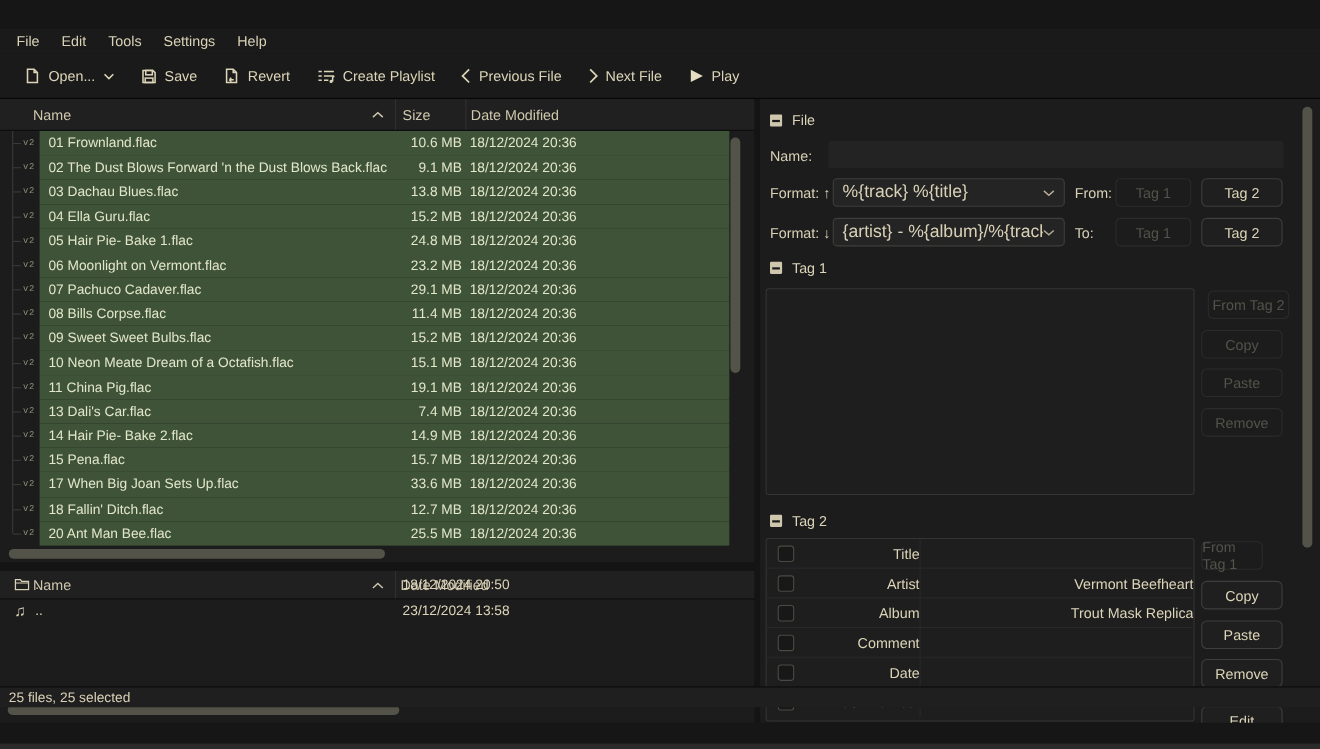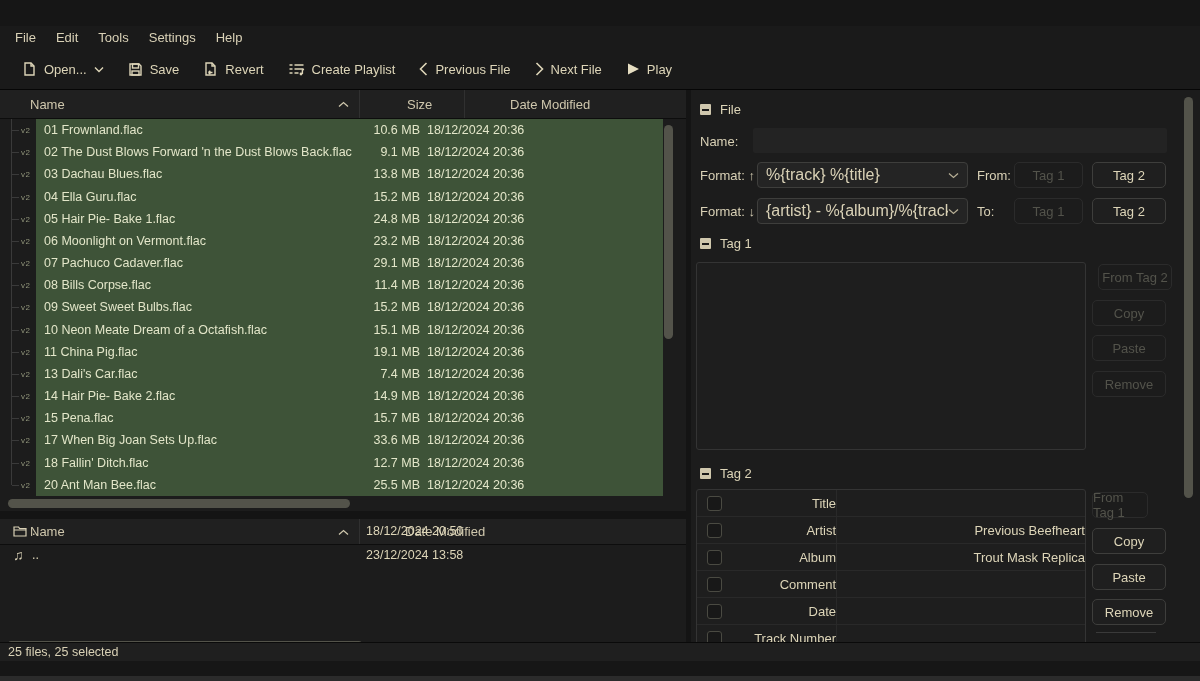--- a/index.html
+++ b/index.html
@@ -26,33 +26,33 @@
   
   .toolbar { position:absolute; left:0; top:49px; width:1200px; height:41px;
     background:#1a1a1a; border-bottom:1px solid #060606; display:flex; align-items:center; padding-left:14px; gap:8px; }
   .tbtn { display:flex; align-items:center; gap:7px; padding:6px 8px; color:#ddd5b8; }
   .tbtn svg { display:block; }
   .tico { stroke:#ddd5b8; fill:none; stroke-width:1.4; }
 
   
   .filepanel { position:absolute; left:0; top:90px; width:686px; height:421px; background:#1c1c1c; }
   .thead { position:absolute; left:0; top:0; width:100%; height:29px; background:#202020;
-    border-bottom:1px solid #0d0d0d; display:flex; align-items:center; color:#cfc7ad;gap:41px; }
+    border-bottom:1px solid #0d0d0d; display:flex; align-items:center; color:#cfc7ad; }
   .th-name { width:360px; padding-left:30px; position:relative; border-right:1px solid #303030; height:100%; display:flex; align-items:center;}
   .caret { position:absolute; right:10px; top:11px; }
   .th-size { width:64px; padding-left:6px; border-right:1px solid #303030; height:100%; display:flex; align-items:center;}
   .th-date { flex:1; padding-left:4px; height:100%; display:flex; align-items:center;}
   .fbody { position:absolute; left:0; top:29px; width:686px; height:378px; overflow:hidden; }
   .frow { position:relative; height:22.18px; display:flex; font-size:12.5px; }
   .fgut { width:36px; position:relative; flex:none; }
   .vline { position:absolute; left:11px; top:0; height:100%; width:0; border-left:1px solid #3a3a3a; }
   .vline.half { height:50%; }
   .htick { position:absolute; left:12px; top:50%; width:7px; height:0; border-top:1px solid #3a3a3a; }
   .v2badge { position:absolute; left:21px; top:50%; transform:translateY(-50%);
-    font-size:8px; color:#90947a; letter-spacing:.5px; }
+    font-size:8px; color:#90947a; letter-spacing:.5px;font-family:Liberation Mono, monospace; }
   .fsel { width:627px; background:#3e5338; display:flex; align-items:center; color:#e3e6c9; }
   .fname { width:324px; padding-left:8px; overflow:hidden; white-space:nowrap; }
   .fsize { width:64px; text-align:right; padding-right:4px; }
   .fdate { flex:1; padding-left:3px; }
 
   
   .vscroll { position:absolute; width:14px; background:transparent; }
   .vthumb { position:absolute; left:2px; width:9px; background:#53534a; border-radius:5px; }
   .hscroll { position:absolute; height:12px; }
   .hthumb { position:absolute; top:1px; height:9px; background:#53534a; border-radius:5px; }
@@ -85,21 +85,21 @@
   .tagbox { position:absolute; background:#1e1e1e; border:1px solid #343434; border-radius:3px;text-align:right; }
   .t2row { height:27px; display:flex; align-items:center; border-bottom:1px solid #292929; }
   .t2row:last-child { border-bottom:none; }
   .chk { width:15px; height:15px; border:1px solid #4a4a42; border-radius:3px; background:#181818; margin-left:10px; flex:none; }
   .t2label { width:114px; padding-left:9px; color:#ddd5b8; }
   .t2div { width:1px; height:100%; background:#292929; }
   .t2value { flex:1; padding-left:9px; color:#ddd5b8; overflow:hidden; white-space:nowrap; }
   .btnsep { position:absolute; height:1px; background:#3a3a3a; }
 
   
-  .statusbar { position:absolute; left:0; top:642px; width:1200px; height:19px; background:#1f1f1f;
+  .statusbar { position:absolute; left:0; top:624px; width:1200px; height:19px; background:#1f1f1f;
     border-top:1px solid #0a0a0a; display:flex; align-items:center; padding-left:8px; font-size:12.5px; color:#d9d1b6; }
   .bottomstrip { position:absolute; left:0; top:676px; width:1200px; height:5px; background:#2b2b2b; }
 </style>
 </head>
 <body>
 
 <div class="win">
 
 
   <div class="menubar">
@@ -485,21 +485,21 @@
         <div class="t2row">
           <div class="chk"></div>
           <div class="t2label">Title</div>
           <div class="t2div"></div>
           <div class="t2value"></div>
         </div>
         <div class="t2row">
           <div class="chk"></div>
           <div class="t2label">Artist</div>
           <div class="t2div"></div>
-          <div class="t2value">Previous Beefheart</div>
+          <div class="t2value">Vermont Beefheart</div>
         </div>
         <div class="t2row">
           <div class="chk"></div>
           <div class="t2label">Album</div>
           <div class="t2div"></div>
           <div class="t2value">Trout Mask Replica</div>
         </div>
         <div class="t2row">
           <div class="chk"></div>
           <div class="t2label">Comment</div>

